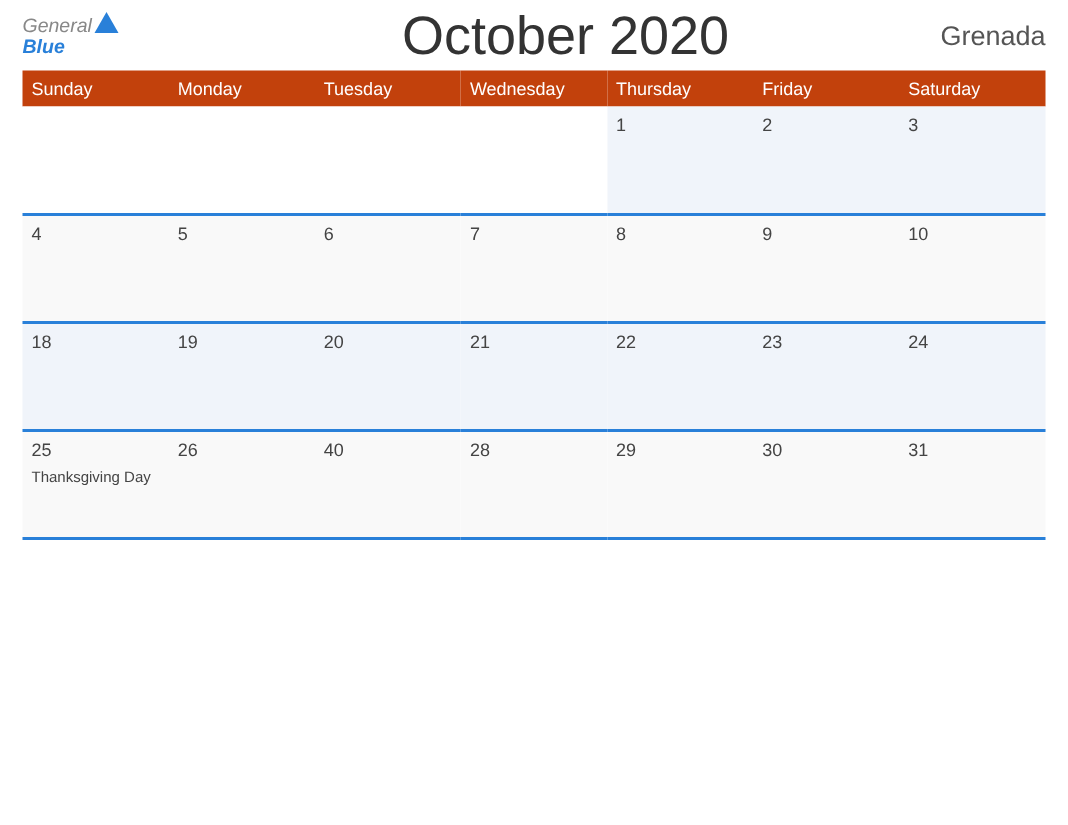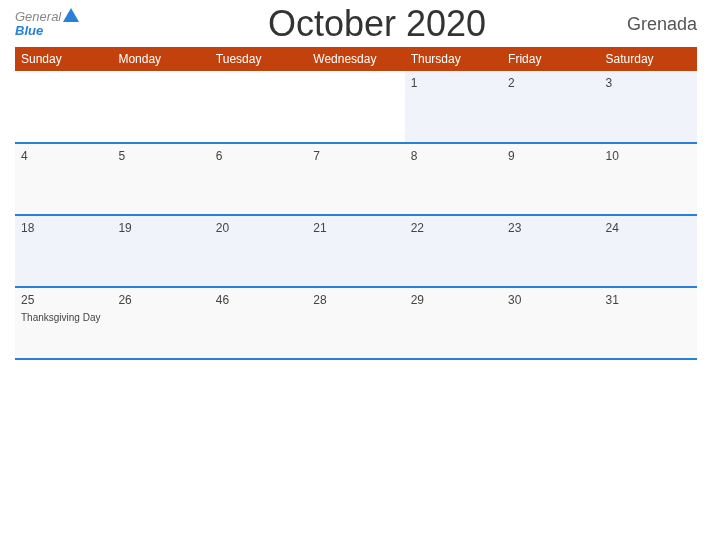--- a/index.html
+++ b/index.html
@@ -205,21 +205,21 @@
           <td>
             <span class="day-number">24</span>
           </td>
         </tr>
         <tr>
           <td><span class="day-number">25</span><span class="event-text">Thanksgiving Day</span><br></td>
           <td>
             <span class="day-number">26</span>
           </td>
           <td>
-            <span class="day-number">46</span>
+            <span class="day-number">40</span>
           </td>
           <td>
             <span class="day-number">28</span>
           </td>
           <td>
             <span class="day-number">29</span>
           </td>
           <td>
             <span class="day-number">30</span>
           </td>

